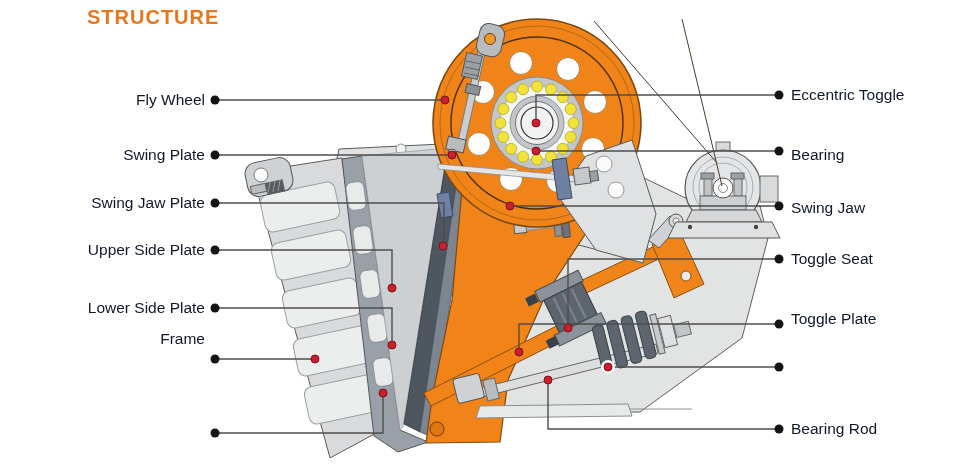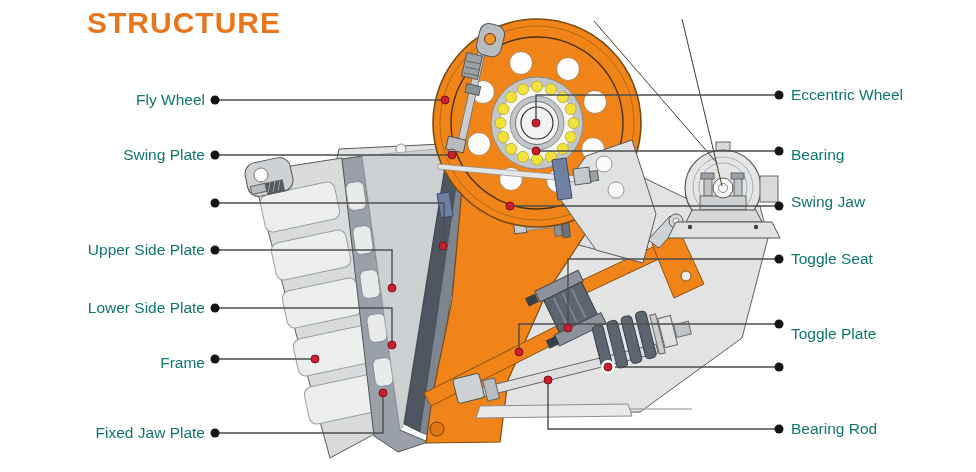--- a/index.html
+++ b/index.html
@@ -2,25 +2,25 @@
 <html><head>
 <meta charset="utf-8">
 <style>
   html,body{margin:0;padding:0;background:#ffffff;}
   #stage{
     position:relative;width:976px;height:472px;background:#ffffff;overflow:hidden;
     font-family:"Liberation Sans", sans-serif;
   }
   #art{position:absolute;left:0;top:0;width:976px;height:472px;}
   .title{
-    position:absolute;left:87px;top:6px;font-size:30px;font-weight:bold;
+    position:absolute;left:87px;top:6px;font-size:20px;font-weight:bold;
     letter-spacing:1px;color:#E8761C;white-space:nowrap;
   }
   .lbl{
-    position:absolute;font-size:15.5px;color:#0f766e;white-space:nowrap;line-height:20px;
+    position:absolute;font-size:15.5px;color:#0f172a;white-space:nowrap;line-height:20px;
   }
   .lbl.left{right:771px;text-align:right;}   
   .lbl.right{left:791px;text-align:left;}    
 </style>
 </head>
 <body>
 
 <div id="stage">
 
   <div class="title">STRUCTURE</div>
@@ -281,25 +281,25 @@
         <circle cx="568" cy="328" r="4"></circle>
           <circle cx="519" cy="352" r="4"></circle>
         <circle cx="608" cy="367" r="4"></circle>
           <circle cx="548" cy="380" r="4"></circle>
       </g>
     </g>
   </svg>
 
   <div class="lbl left" style="top:90px">Fly Wheel</div>
   <div class="lbl left" style="top:145px">Swing Plate</div>
+  <div class="lbl left" style="top:193px">Swing Jaw Plate</div>
   <div class="lbl left" style="top:298px">Lower Side Plate</div>
   <div class="lbl left" style="top:240px">Upper Side Plate</div>
-  <div class="lbl left" style="top:353px">Frame</div>
-  <div class="lbl left" style="top:423px">Fixed Jaw Plate</div>
-
-  <div class="lbl right" style="top:85px">Eccentric Wheel</div>
+  <div class="lbl left" style="top:329px">Frame</div>
+
+  <div class="lbl right" style="top:85px">Eccentric Toggle</div>
   <div class="lbl right" style="top:145px">Bearing</div>
-  <div class="lbl right" style="top:192px">Swing Jaw</div>
+  <div class="lbl right" style="top:198px">Swing Jaw</div>
   <div class="lbl right" style="top:249px">Toggle Seat</div>
-  <div class="lbl right" style="top:324px">Toggle Plate</div>
+  <div class="lbl right" style="top:309px">Toggle Plate</div>
   <div class="lbl right" style="top:419px">Bearing Rod</div>
 
 </div>
 
 </body></html>

